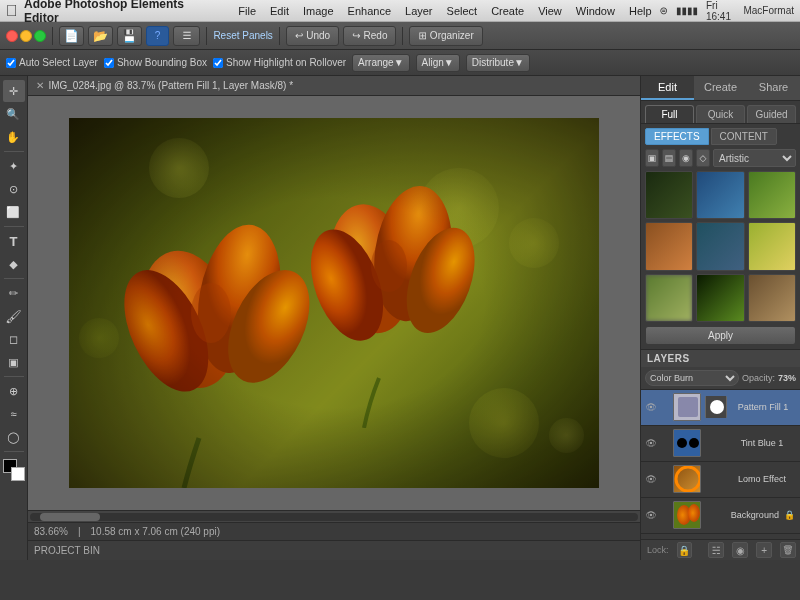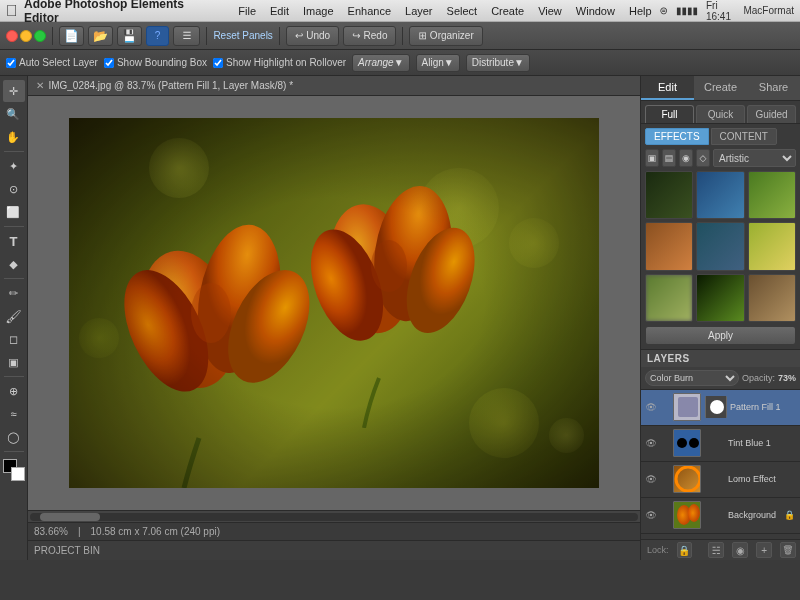--- a/index.html
+++ b/index.html
@@ -87,21 +87,21 @@
     .opacity-label { font-size: 9px; color: #aaa; }
     .opacity-val { font-size: 9px; color: #ccc; font-weight: bold; }
 
     #layers-list { flex: 1; overflow-y: auto; }
     .layer-row { display: flex; align-items: center; padding: 2px 4px; gap: 3px; border-bottom: 1px solid #2a2a2a; height: 36px; cursor: pointer; }
     .layer-row.selected { background: #4a6a9a; }
     .layer-eye { width: 12px; height: 12px; display: flex; align-items: center; justify-content: center; font-size: 9px; cursor: pointer; color: #aaa; flex-shrink: 0; }
     .layer-link { width: 10px; color: #888; font-size: 9px; flex-shrink: 0; }
     .layer-thumb { width: 28px; height: 28px; background: #555; border: 1px solid #666; flex-shrink: 0; border-radius: 1px; overflow: hidden; display: flex; align-items: center; justify-content: center; }
     .layer-mask-thumb { width: 22px; height: 22px; background: #888; border: 1px solid #666; flex-shrink: 0; border-radius: 1px; margin-left: 1px; }
-    .layer-name { flex: 1; font-size: 9px; color: #ccc; overflow: hidden; text-overflow: ellipsis; white-space: nowrap; }
+    .layer-name { flex: 1; font-size: 9px; color: #ccc; overflow: hidden; text-overflow: ellipsis; white-space: nowrap; text-align: center; }
     .layer-lock { font-size: 9px; color: #888; flex-shrink: 0; }
 
     #layers-footer { display: flex; align-items: center; padding: 2px 4px; gap: 8px; background: #3d3d3d; border-top: 1px solid #2a2a2a; }
     .layers-footer-btn { width: 16px; height: 16px; display: flex; align-items: center; justify-content: center; font-size: 10px; cursor: pointer; color: #aaa; background: #4a4a4a; border: 1px solid #555; border-radius: 2px; }
     .lock-label { font-size: 9px; color: #888; margin-left: 2px; }
 
     
     #canvas-area::-webkit-scrollbar { width: 8px; height: 8px; }
 
     .canvas-scrollbar-h { height: 12px; background: #444; border-top: 1px solid #2a2a2a; display: flex; align-items: center; padding: 0 2px; }
@@ -178,21 +178,21 @@
     <span>Auto Select Layer</span>
   </label>
   <label class="opt-check">
     <input type="checkbox" checked="" style="">
     <span>Show Bounding Box</span>
   </label>
   <label class="opt-check">
     <input type="checkbox" checked="" style="">
     <span>Show Highlight on Rollover</span>
   </label>
-  <span class="toolbar-btn" style="padding:1px 5px; height:18px;font-style:italic;">Arrange▼</span>
+  <span class="toolbar-btn" style="padding:1px 5px; height:18px;">Arrange▼</span>
   <span class="toolbar-btn" style="padding:1px 5px; height:18px;">Align▼</span>
   <span class="toolbar-btn" style="padding:1px 5px; height:18px;">Distribute▼</span>
 </div>
 
 <div id="main">
 
   <div id="left-tools">
     <div class="tool-btn active" title="Move Tool">✛</div>
     <div class="tool-btn" title="Zoom">🔍</div>
     <div class="tool-btn" title="Hand">✋</div>

